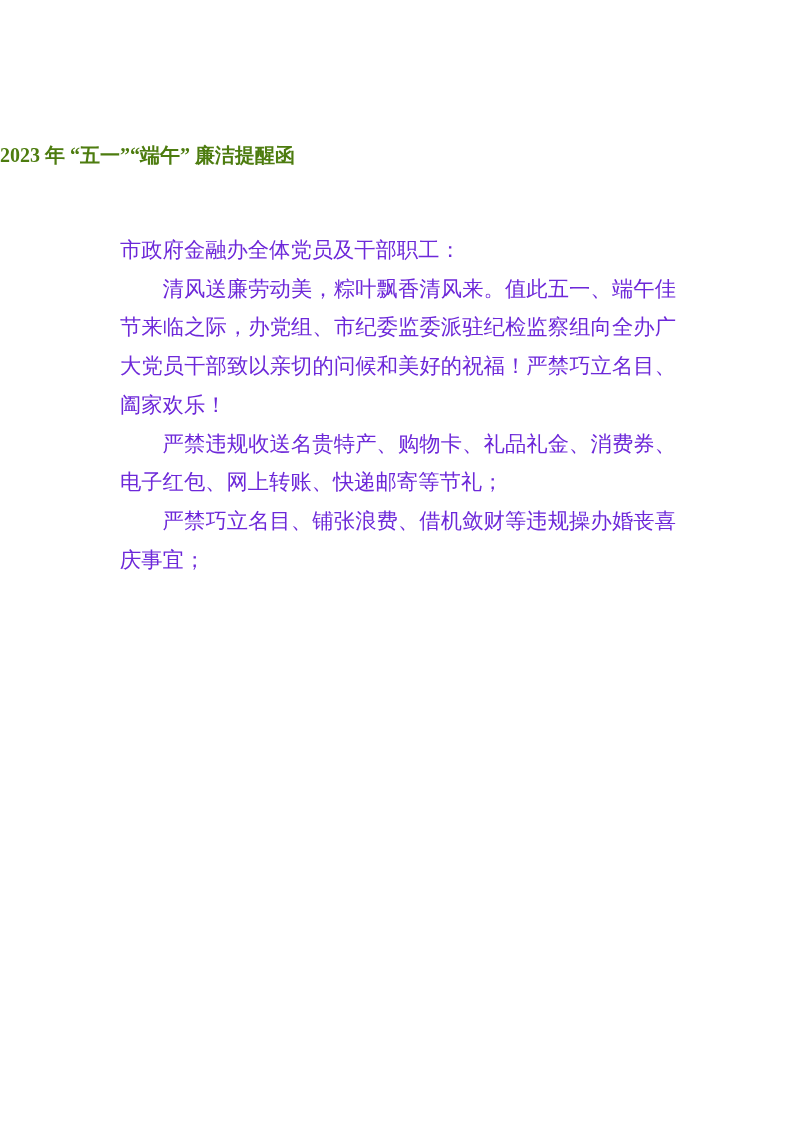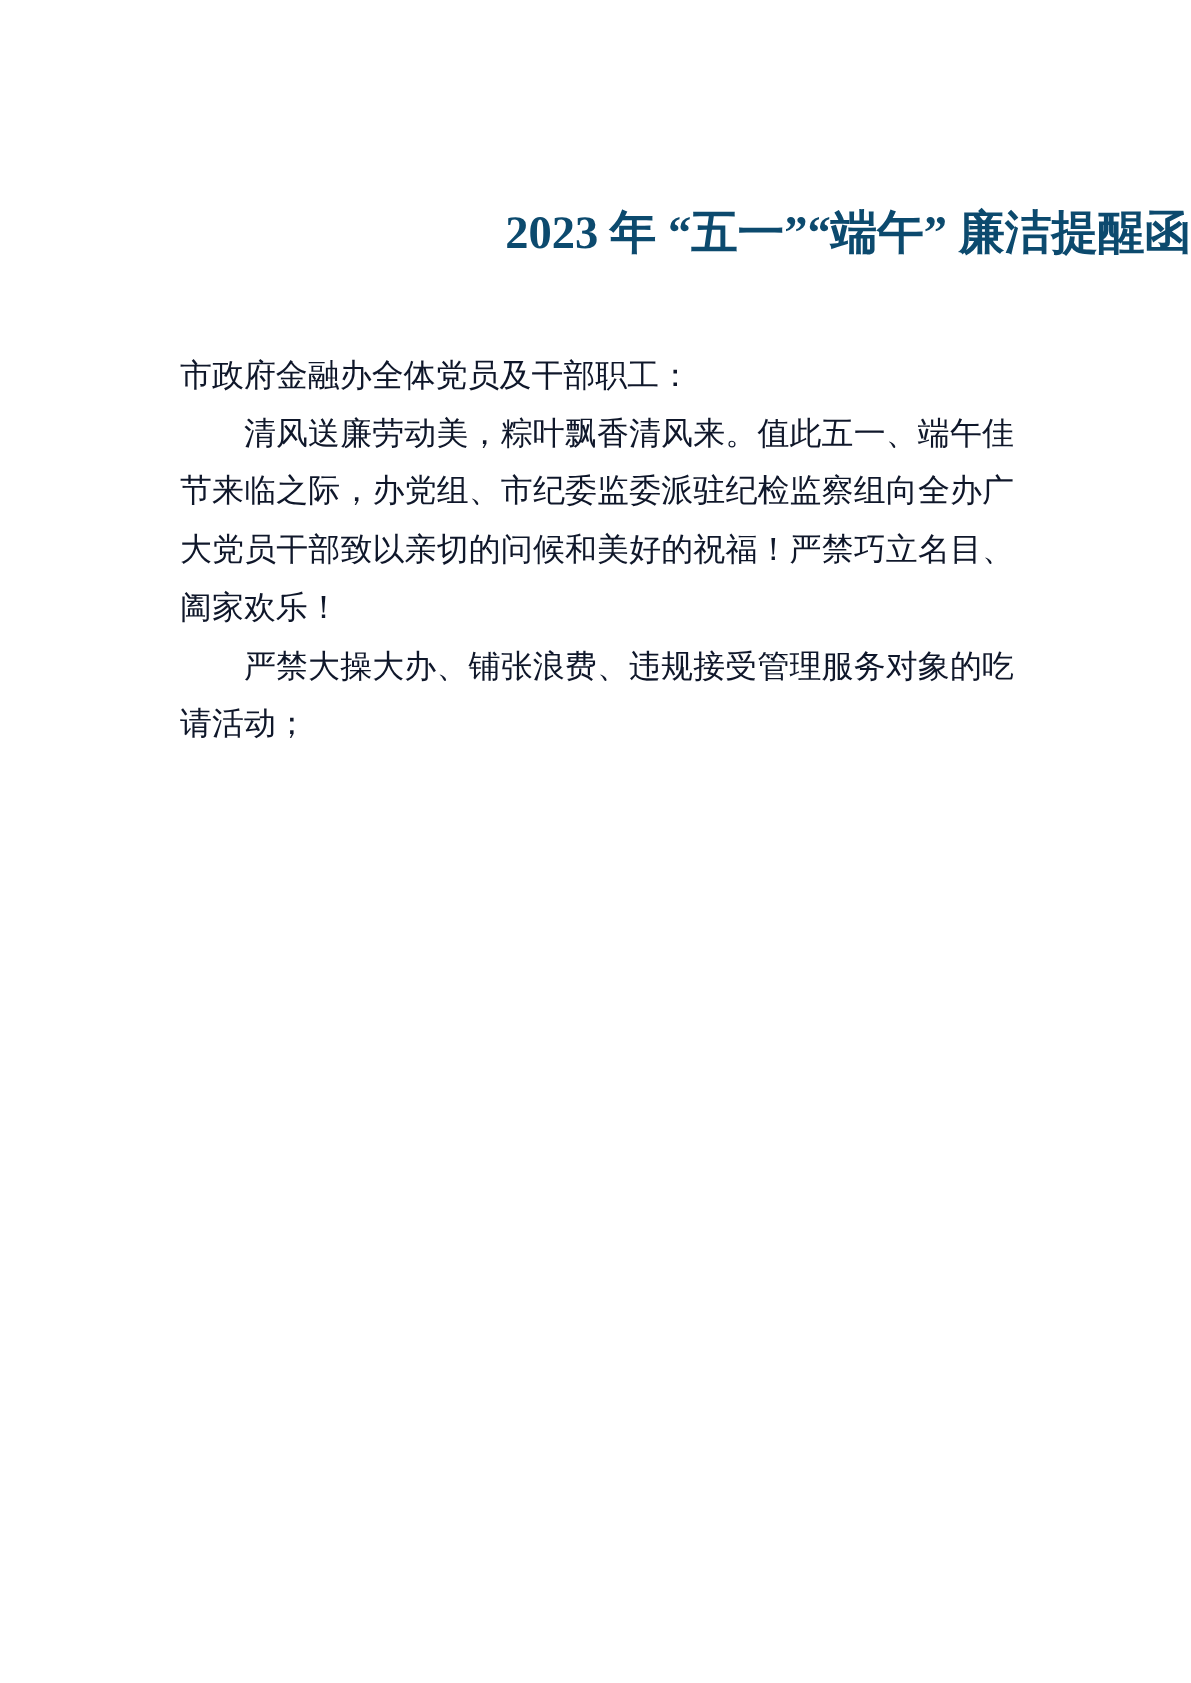--- a/index.html
+++ b/index.html
@@ -15,53 +15,54 @@
     overflow: hidden;
     font-family: "Liberation Serif", "DejaVu Serif", serif;
     color: #000000;
   }
   .doc-title {
     position: absolute;
     top: 138px;
     left: 0;
     width: 100%;
     margin: 0;
-    text-align: right;
-    font-size: 31px;
+    text-align: left;
+    font-size: 20px;
     line-height: 34px;
     font-weight: 700;
     letter-spacing: 0px;
-    color: #0c4a6e;
+    color: #4d7c0f;
     white-space: nowrap;
   }
   .doc-body {
     position: absolute;
     top: 231px;
     left: 120px;
     width: 556px;
     font-size: 21.3px;
     line-height: 38.7px;
     text-align: justify;
-    color: #0f172a;
+    color: #6d28d9;
   }
   .doc-body p {
     margin: 0;
     padding: 0;
     text-indent: 2em;
   }
   .doc-body p.no-indent {
     text-indent: 0;
   }
 </style>
 </head>
 <body>
 
 <div class="page">
 
   <h1 class="doc-title">2023 年 “五一”“端午” 廉洁提醒函</h1>
 
   <div class="doc-body">
     <p class="no-indent">市政府金融办全体党员及干部职工：</p>
     <p>清风送廉劳动美，粽叶飘香清风来。值此五一、端午佳节来临之际，办党组、市纪委监委派驻纪检监察组向全办广大党员干部致以亲切的问候和美好的祝福！严禁巧立名目、阖家欢乐！</p>
-    <p>严禁大操大办、铺张浪费、违规接受管理服务对象的吃请活动；</p>
+    <p>严禁违规收送名贵特产、购物卡、礼品礼金、消费券、电子红包、网上转账、快递邮寄等节礼；</p>
+    <p>严禁巧立名目、铺张浪费、借机敛财等违规操办婚丧喜庆事宜；</p>
   </div>
 
 </div>
 
 </body></html>

